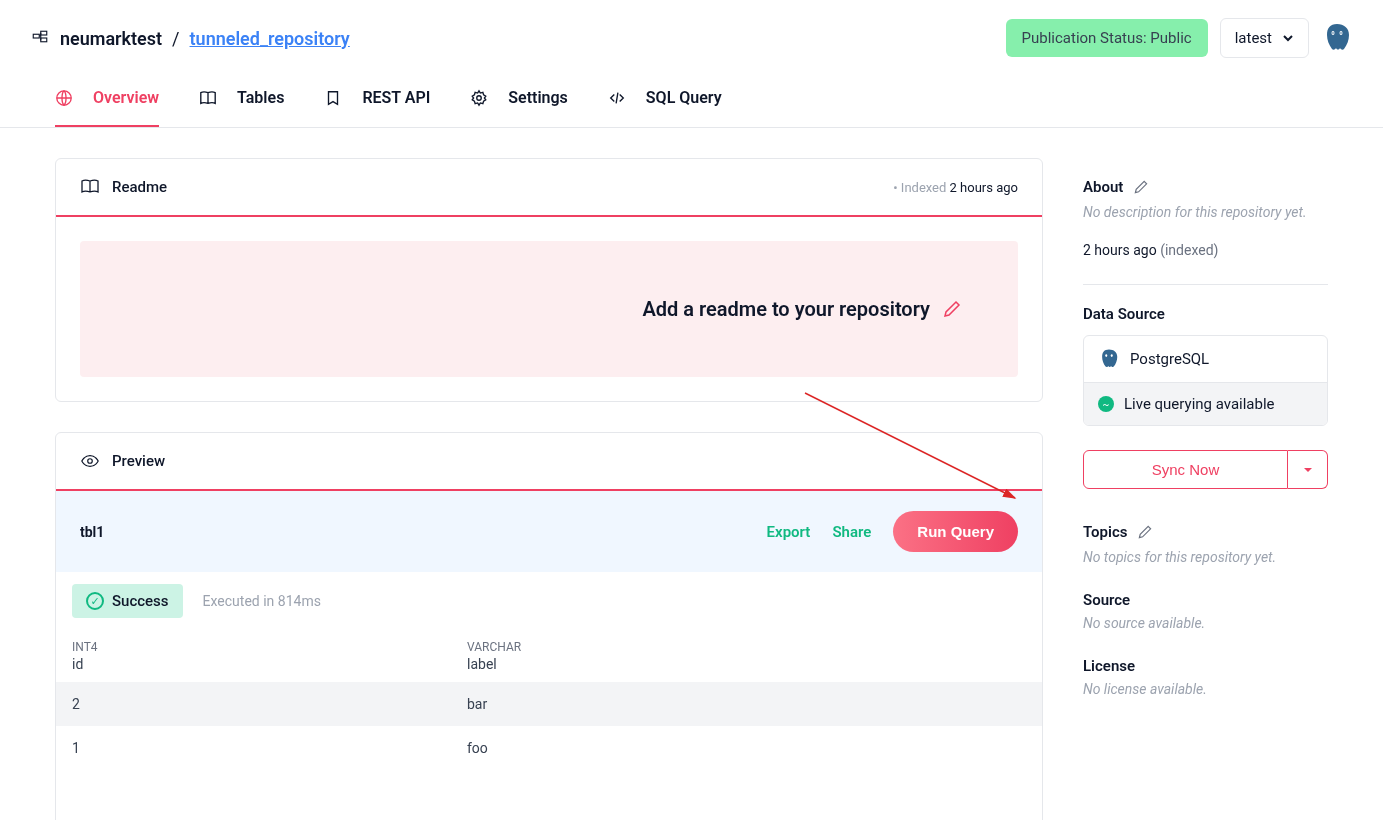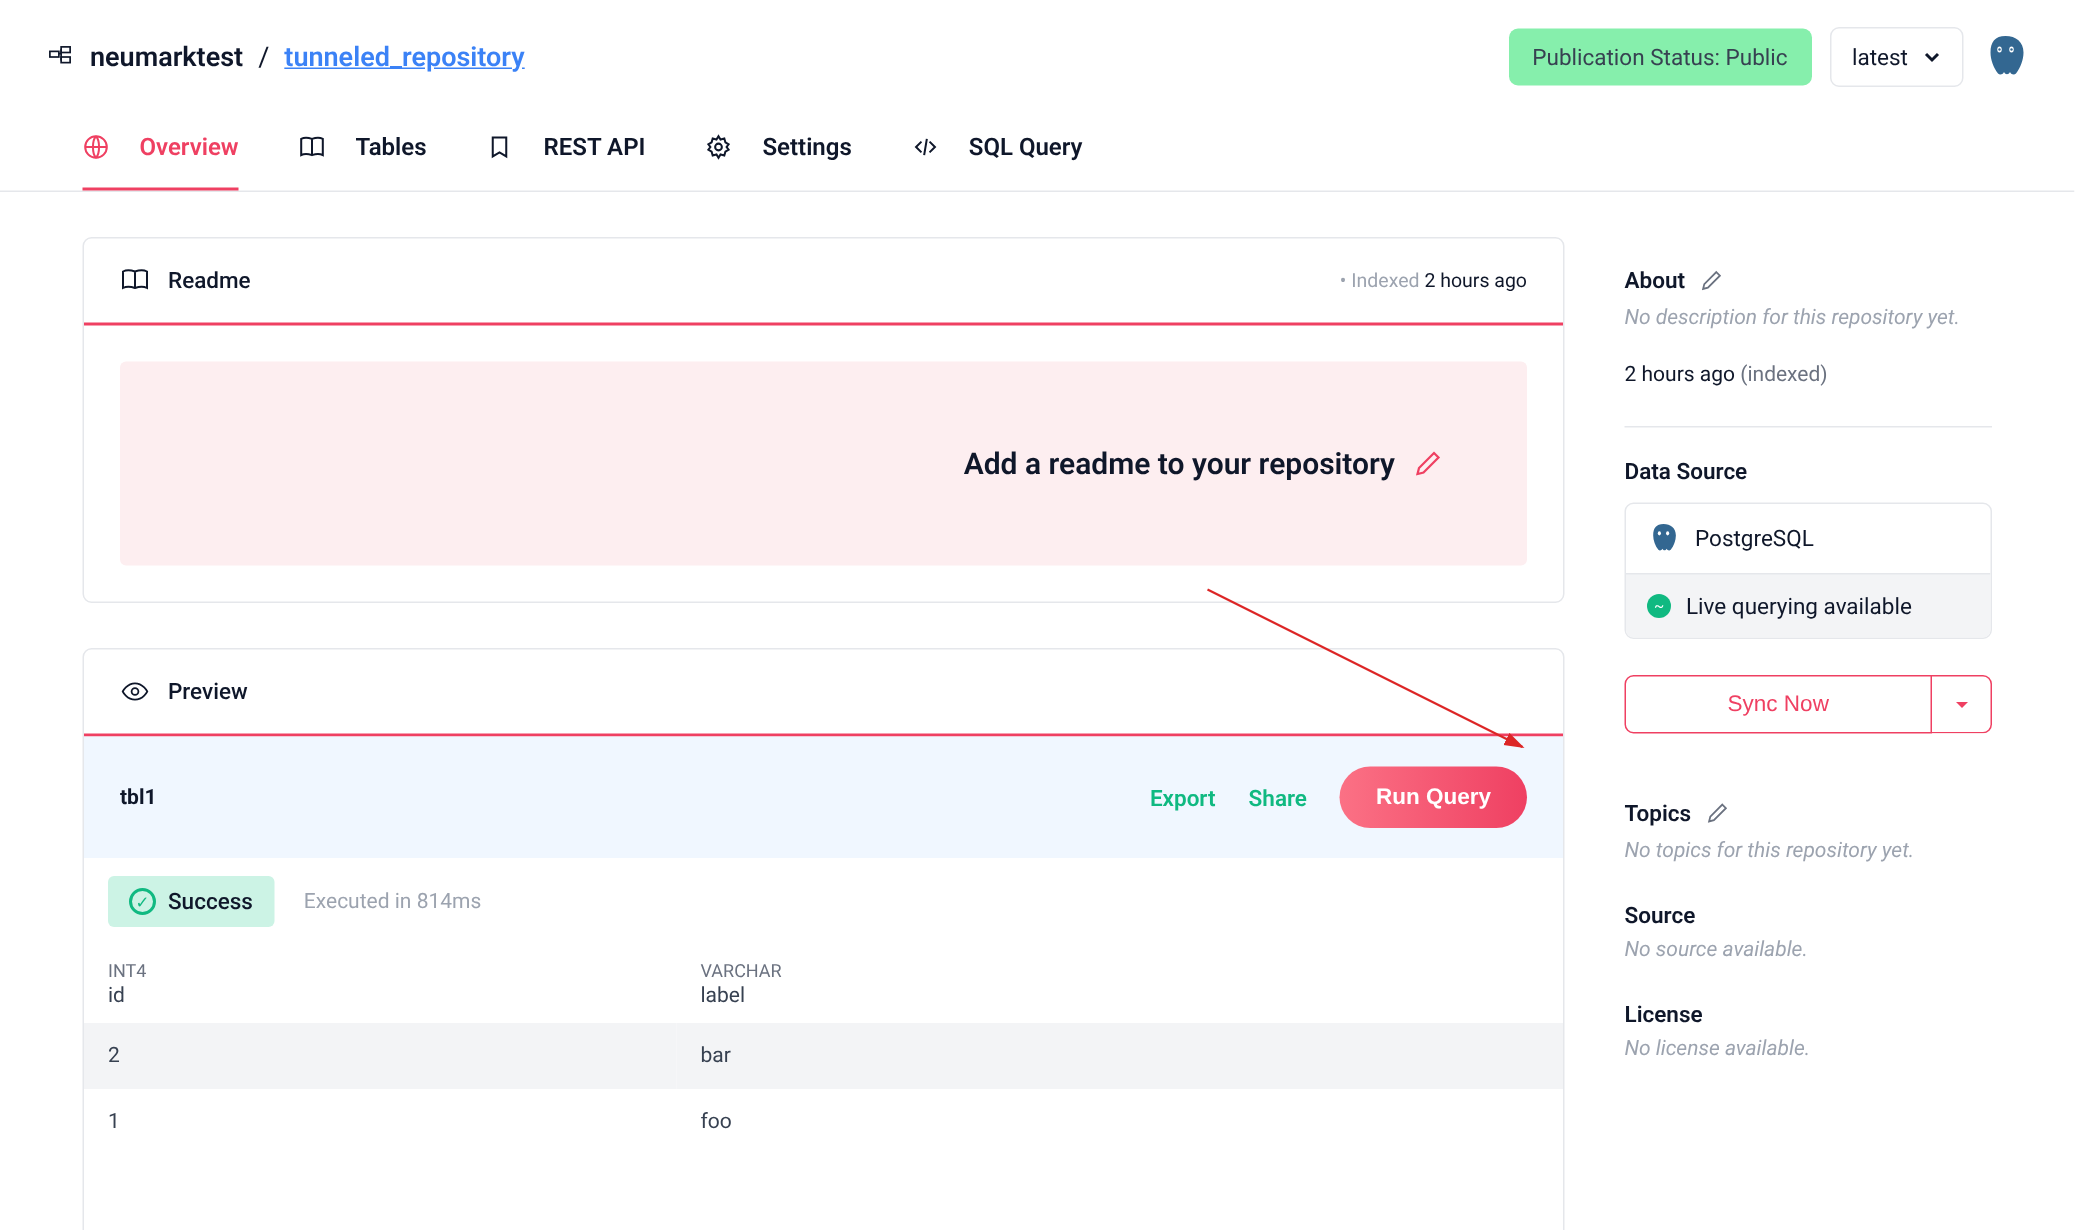--- a/index.html
+++ b/index.html
@@ -303,21 +303,21 @@
       <div class="sync-btn-group">
         <button class="sync-btn">Sync Now</button>
         <button class="sync-dropdown">
           <svg viewBox="0 0 10 10" width="10" height="10" fill="#ef4062">
               <path d="M1 3l4 4 4-4z"></path>
             </svg>
         </button>
       </div>
     </div>
 
-    <div class="side-section" style="margin-top:44px">
+    <div class="side-section" style="margin-top:34px">
       <div class="side-title-row">
         <span class="side-title">Topics</span>
         <span class="edit-icon">
             <svg viewBox="0 0 20 20" width="16" height="16" fill="none" stroke="#6b7280" stroke-width="1.5">
               <path d="M14 3l3 3L7 16l-4 1 1-4L14 3z"></path>
             </svg>
           </span>
       </div>
       <p class="side-muted">No topics for this repository yet.</p>
     </div>

